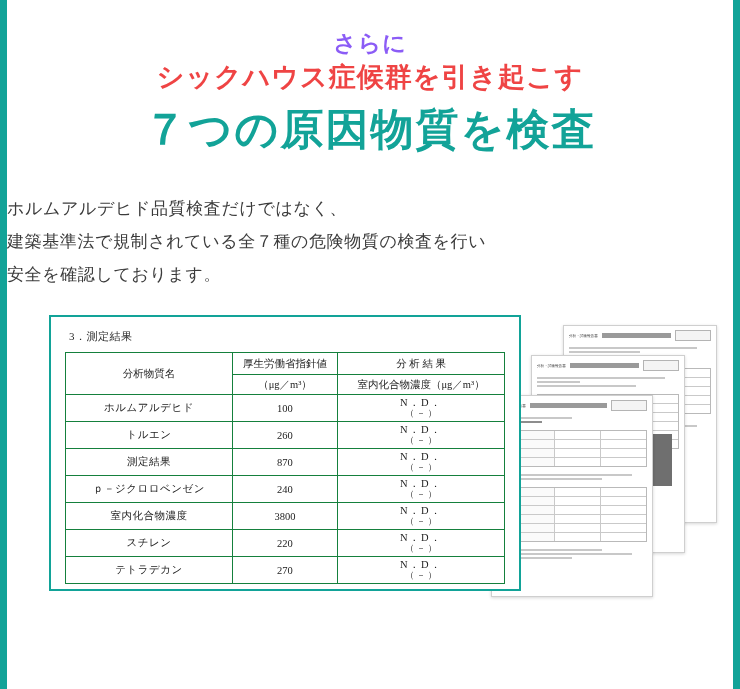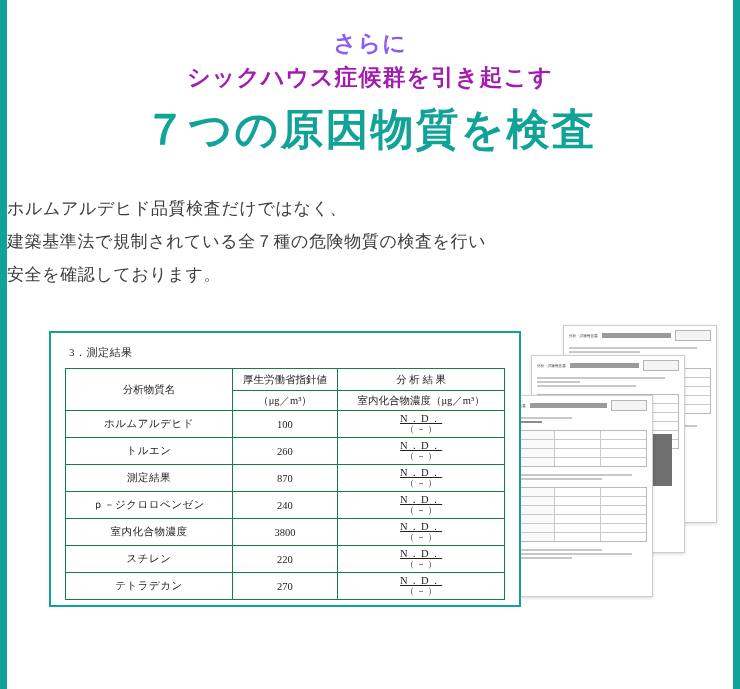--- a/index.html
+++ b/index.html
@@ -29,23 +29,23 @@
     padding-top: 26px;
   }
   .heading-line1 {
     font-size: 23px;
     line-height: 34px;
     color: #8b5cf6;
     font-weight: 700;
     letter-spacing: 1px;
   }
   .heading-line2 {
-    font-size: 23px;
+    font-size: 27px;
     line-height: 34px;
-    color: #a21caf;
+    color: #ef4444;
     font-weight: 700;
     letter-spacing: 1px;
   }
   .heading-main {
     font-size: 43px;
     line-height: 58px;
     color: #12a398;
     font-weight: 700;
     letter-spacing: 2px;
     margin-top: 6px;
@@ -149,21 +149,21 @@
   }
   .mini-table .mt-c3 { flex: 1; }
   .mini-dark-block {
     position: absolute;
     background: #6f6f6f;
   }
   
   .cert {
     position: absolute;
     left: 42px;
-    top: 16px;
+    top: 0px;
     width: 472px;
     height: 276px;
     background: #ffffff;
     border: 2px solid #12a398;
     box-sizing: border-box;
     padding: 10px 14px 16px 14px;
   }
   .cert-title {
     font-family: "Liberation Serif", serif;
     font-size: 11px;
@@ -207,21 +207,20 @@
     font-size: 11px;
   }
   td.res {
     height: 26px;
     font-size: 10px;
     line-height: 11px;
   }
   td.res .nd {
     display: block;
     letter-spacing: 1.5px;
-    text-decoration: underline;
   }
   td.res .dash {
     display: block;
     font-size: 9px;
     color: #333;
   }
 </style>
 </head>
 <body>
 

